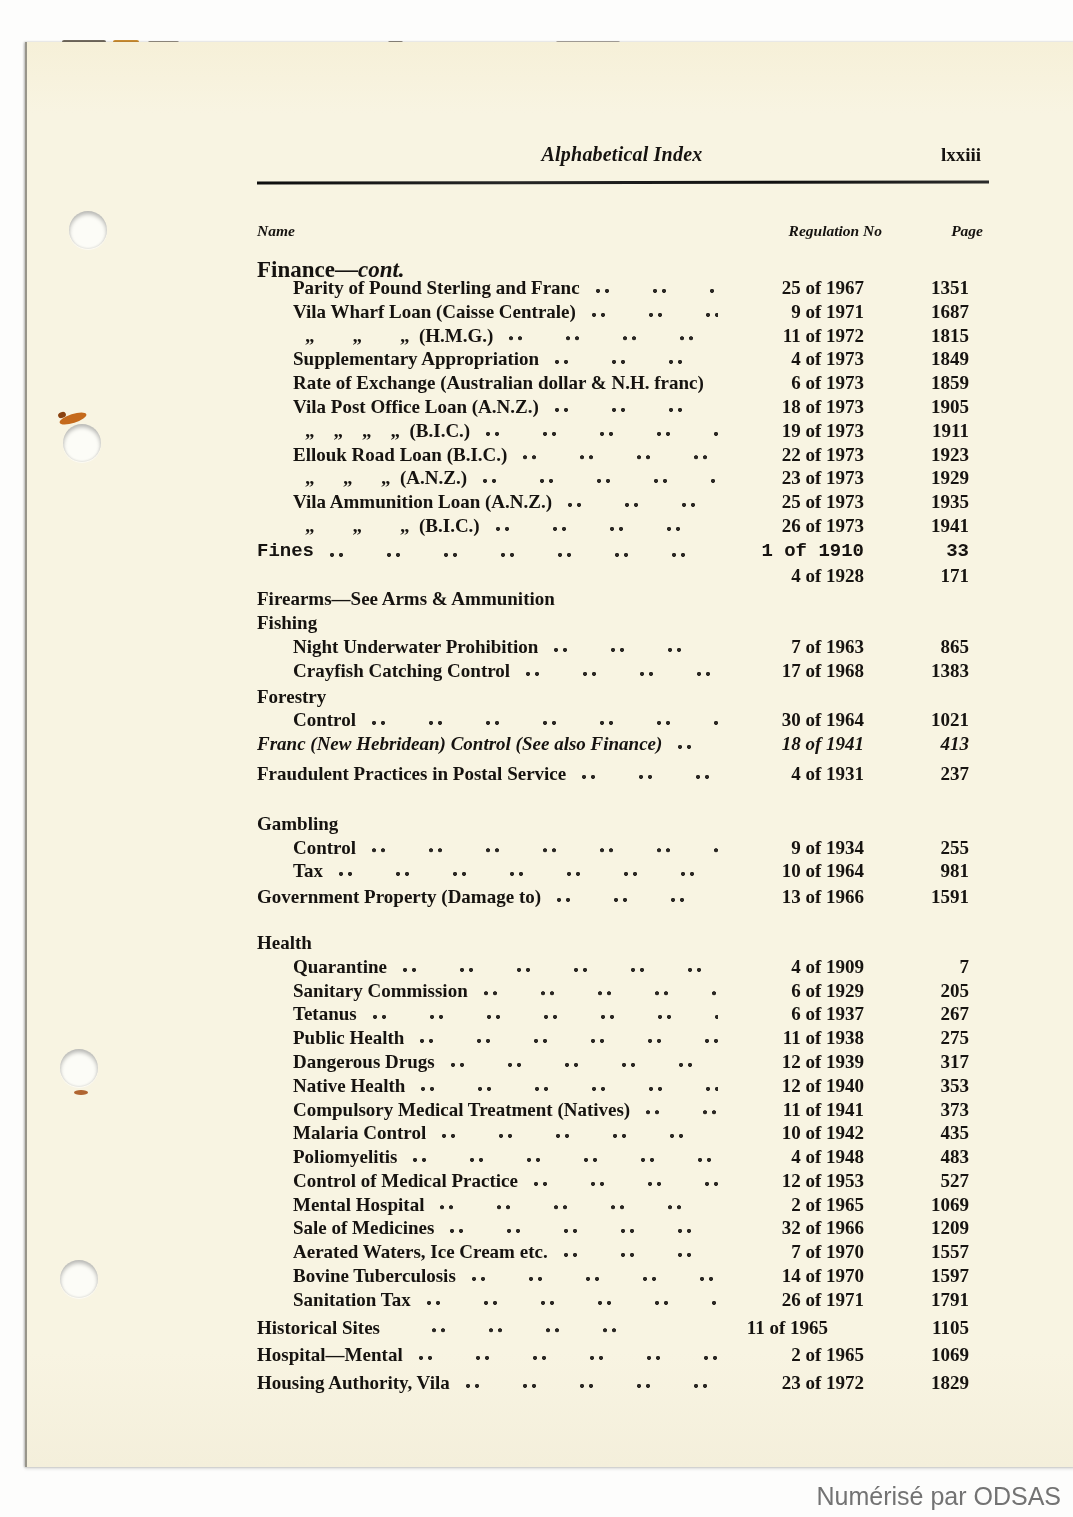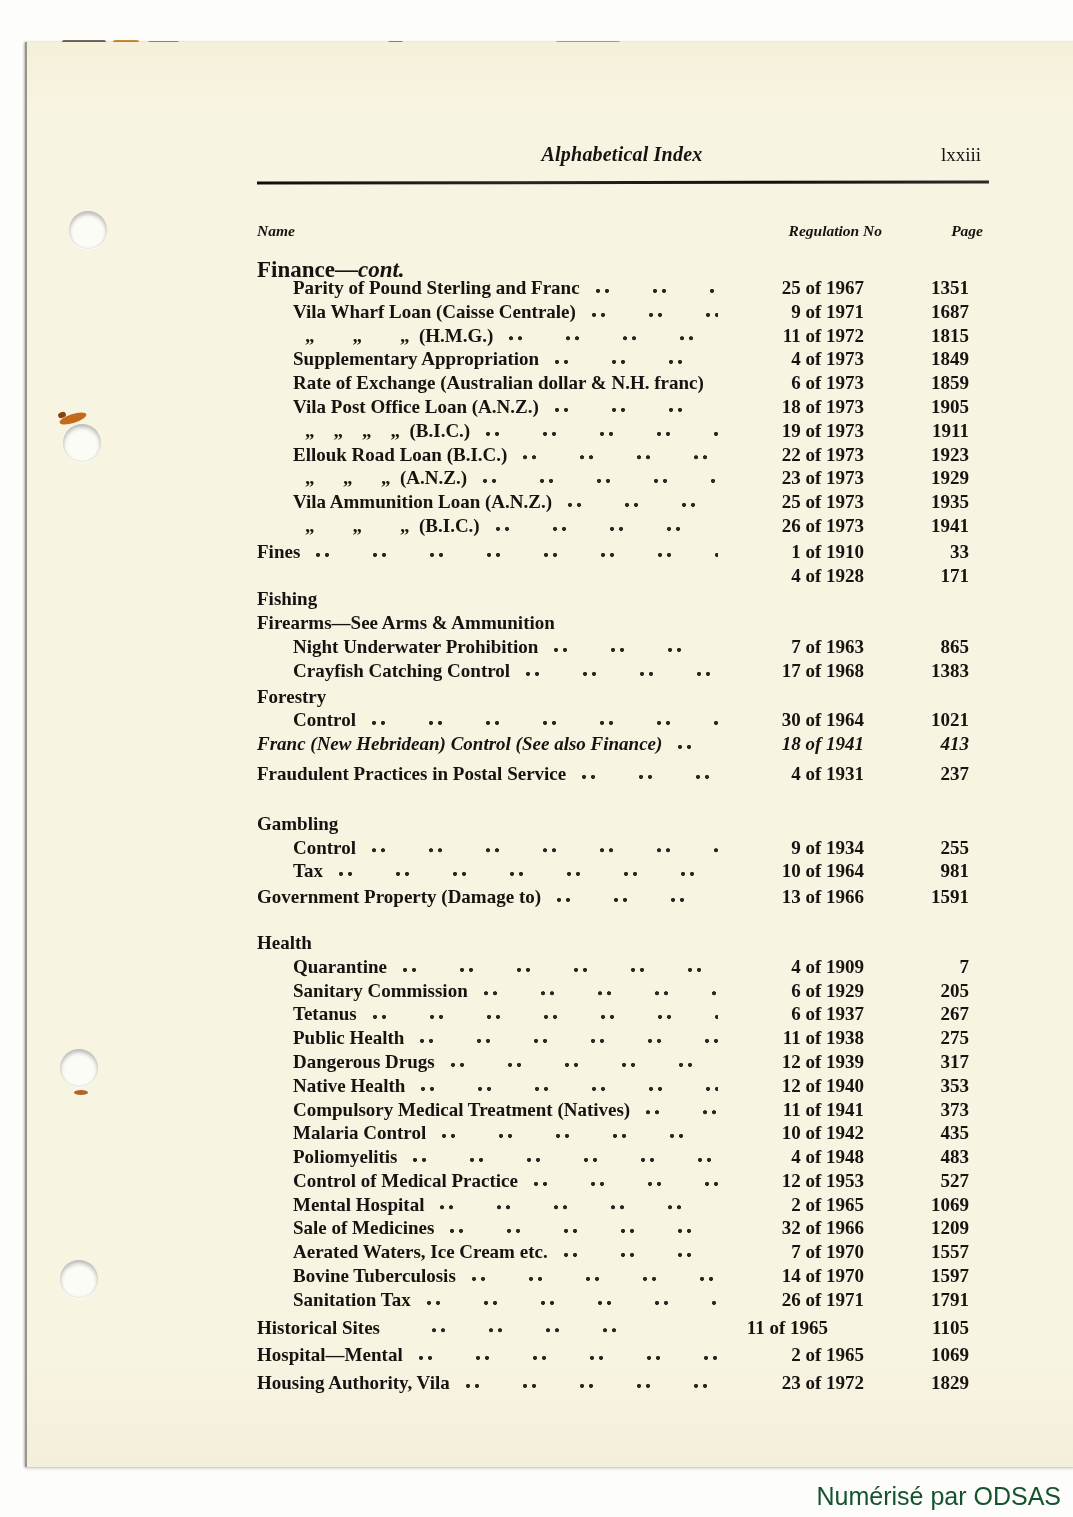--- a/index.html
+++ b/index.html
@@ -38,21 +38,21 @@
   .r1{left:32px;top:372px;width:28px;height:9px;background:#c56a1c;transform:rotate(-18deg);}
   .r2{left:31px;top:370px;width:8px;height:6px;background:#8a4210;transform:rotate(-18deg);}
   .r3{left:47px;top:1048px;width:14px;height:5px;background:#a34b12;opacity:.85;}
   
   .content{position:absolute;left:230px;top:0;width:730px;color:#161310;}
   .title-row{position:absolute;top:101px;left:0;width:730px;height:26px;}
   .page-title{
     position:absolute;left:0;right:0;text-align:center;
     font-size:20px;font-style:italic;font-weight:bold;letter-spacing:.2px;
   }
-  .folio{position:absolute;right:6px;top:1px;font-size:19px;font-weight:400;}
+  .folio{position:absolute;right:6px;top:1px;font-size:19px;font-weight:700;}
   .rule{
     position:absolute;top:139px;left:0;width:732px;height:3px;
     background:linear-gradient(90deg,#0e0e0e 0%,#262626 35%,#101010 70%,#2a2a2a 100%);
     transform:rotate(-0.08deg);
   }
   .colhead{position:absolute;top:180px;left:0;width:730px;display:flex;align-items:baseline;
     font-size:15.5px;font-style:italic;font-weight:bold;}
   .colhead .name-h{flex:1 1 auto;}
   .colhead .reg-h{flex:0 0 140px;text-align:right;padding-right:6px;white-space:nowrap;}
   .colhead .page-h{flex:0 0 95px;text-align:right;padding-right:4px;}
@@ -71,21 +71,21 @@
     background-image:
       radial-gradient(circle at 4px 62%, #2b2824 1.7px, rgba(0,0,0,0) 2.4px),
       radial-gradient(circle at 13px 62%, #2b2824 1.7px, rgba(0,0,0,0) 2.4px);
     background-size:57px 100%;background-repeat:repeat-x;
   }
   .row.no-dots .leader{background:none;}
   .row .rg{flex:0 0 140px;text-align:right;padding-right:10px;}
   .row .pg{flex:0 0 95px;text-align:right;padding-right:18px;}
   .watermark{
     position:absolute;right:12px;bottom:6px;
-    font-family:"Liberation Sans", sans-serif;font-size:25px;color:#14532d;
+    font-family:"Liberation Sans", sans-serif;font-size:25px;color:#737373;
   }
 </style>
 </head>
 <body>
 
 <div class="artifact a1"></div>
 <div class="artifact a2"></div>
 <div class="artifact a3"></div>
 <div class="artifact a4"></div>
 <div class="artifact a5"></div>
@@ -175,40 +175,40 @@
     <span class="leader"></span>
     <span class="rg">25 of 1973</span>
     <span class="pg">1935</span>
   </div>
         <div class="row ind2">
     <span class="nm">„  „  „ (B.I.C.)</span>
     <span class="leader"></span>
     <span class="rg">26 of 1973</span>
     <span class="pg">1941</span>
   </div>
-        <div class="row ind0" style="margin-top: 2px;">
+        <div class="row ind0" style="margin-top: 2px; font-family: Liberation Mono, monospace;">
     <span class="nm">Fines</span>
     <span class="leader"></span>
     <span class="rg">1 of 1910</span>
     <span class="pg">33</span>
   </div>
         <div class="row ind0 no-dots">
     <span class="nm"></span>
     <span class="leader"></span>
     <span class="rg">4 of 1928</span>
     <span class="pg">171</span>
   </div>
         <div class="row ind0 no-dots">
+    <span class="nm">Firearms—See Arms &amp; Ammunition</span>
+    <span class="leader"></span>
+    <span class="rg"></span>
+    <span class="pg"></span>
+  </div>
+        <div class="row ind0 no-dots">
     <span class="nm">Fishing</span>
-    <span class="leader"></span>
-    <span class="rg"></span>
-    <span class="pg"></span>
-  </div>
-        <div class="row ind0 no-dots">
-    <span class="nm">Firearms—See Arms &amp; Ammunition</span>
     <span class="leader"></span>
     <span class="rg"></span>
     <span class="pg"></span>
   </div>
         <div class="row ind1">
     <span class="nm">Night Underwater Prohibition</span>
     <span class="leader"></span>
     <span class="rg">7 of 1963</span>
     <span class="pg">865</span>
   </div>

